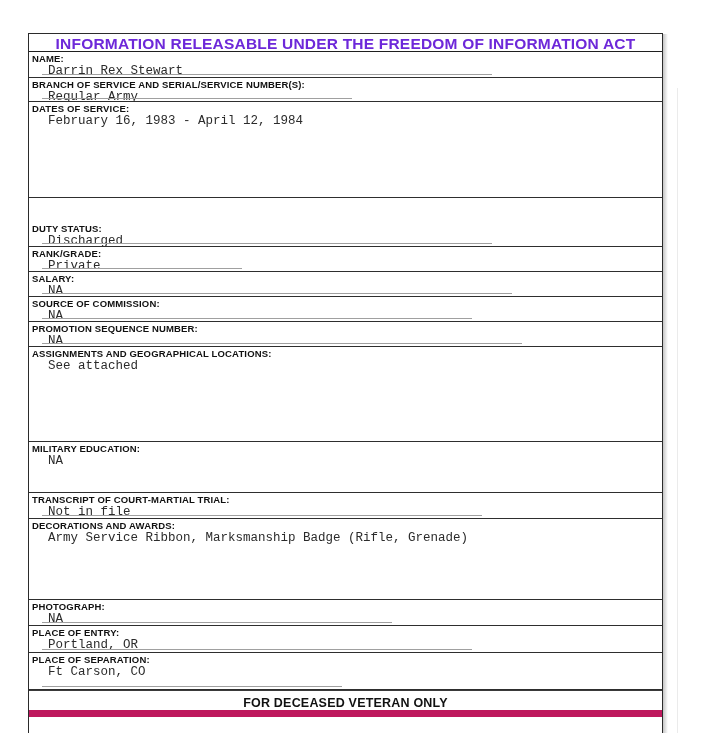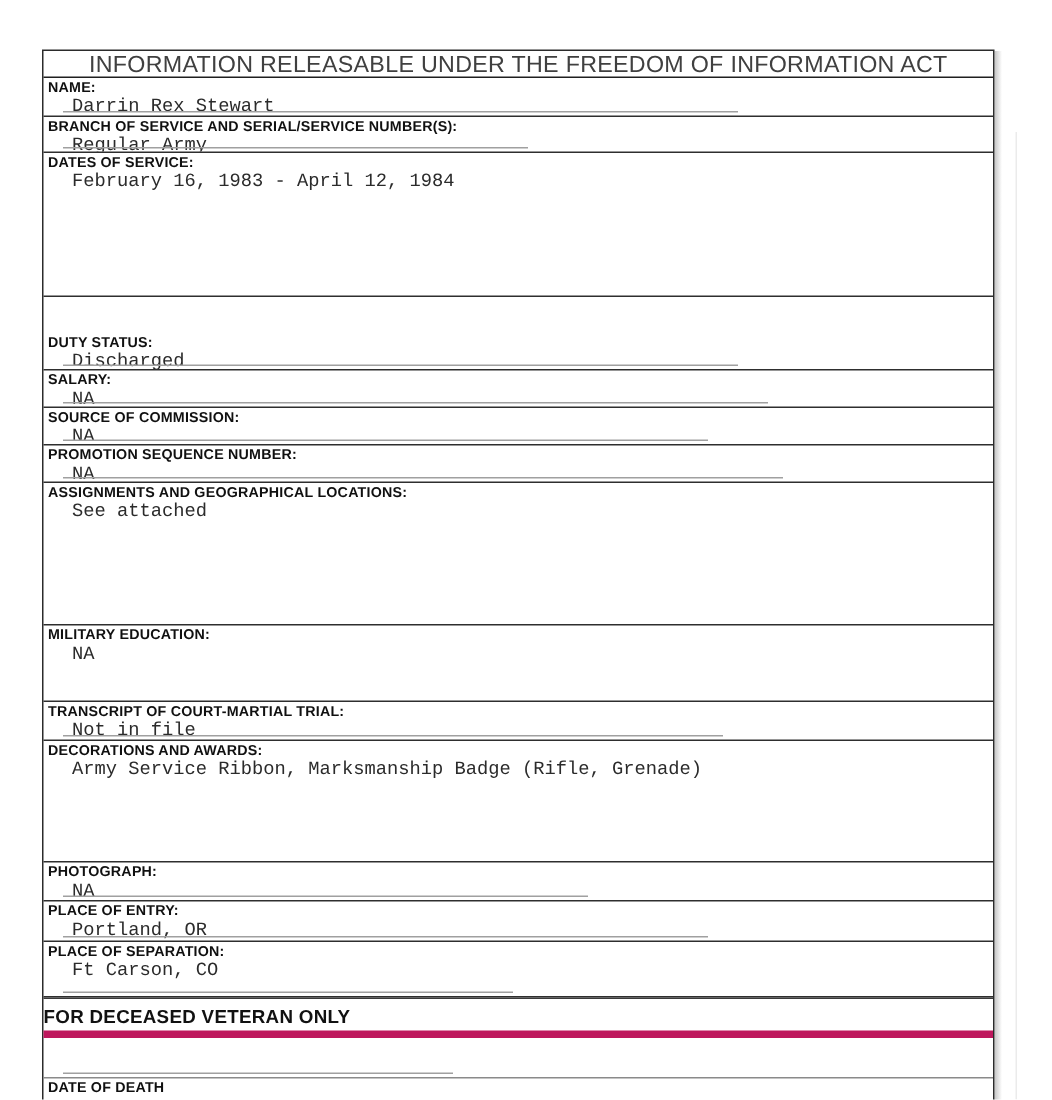--- a/index.html
+++ b/index.html
@@ -43,24 +43,24 @@
     top: 88px;
     width: 1px;
     height: 645px;
     background: rgba(0,0,0,0.08);
   }
   .title-row {
     height: 18px;
     box-sizing: border-box;
     border-bottom: 1px solid #1f1f1f;
     text-align: center;
-    font-weight: normal;
+    font-weight: bold;
     font-size: 15.5px;
     letter-spacing: 0.2px;
-    color: #404040;
+    color: #6d28d9;
     padding-top: 1px;
     white-space: nowrap;
     overflow: hidden;
   }
   .row {
     position: relative;
     box-sizing: border-box;
     border-bottom: 1px solid #2e2e2e;
     overflow: hidden;
   }
@@ -85,21 +85,22 @@
     position: absolute;
     left: 13px;
     bottom: 2px;
     height: 1px;
     background: #a0a0a0;
   }
   .section-row {
     height: 27px;
     box-sizing: border-box;
     border-top: 1px solid #3a3a3a;   
-    border-bottom: 5px solid #be185d;
+    border-bottom: 7px solid #be185d;
+    text-align: center;
     font-weight: bold;
     font-size: 12.5px;
     letter-spacing: 0.2px;
     color: #111111;
     line-height: 25px;
   }
   .deceased .row {
     border-bottom-color: #8a8a8a;
   }
   .deceased .row:last-child {
@@ -127,20 +128,25 @@
         <div class="row" style="height: 96px;">
           <div class="label">DATES OF SERVICE:</div>
           <div class="value">February 16, 1983 - April 12, 1984</div>
         </div>
         <div class="row" style="height: 25px; margin-top: 24px;">
           <div class="label">DUTY STATUS:</div>
           <div class="value">Discharged</div>
           <div class="scan-underline" style="width: 450px;"></div>
         </div>
         <div class="row" style="height: 25px;">
+          <div class="label">RANK/GRADE:</div>
+          <div class="value">Private</div>
+          <div class="scan-underline" style="width: 200px;"></div>
+        </div>
+        <div class="row" style="height: 25px;">
           <div class="label">SALARY:</div>
           <div class="value">NA</div>
           <div class="scan-underline" style="width: 470px;"></div>
         </div>
         <div class="row" style="height: 25px;">
           <div class="label">SOURCE OF COMMISSION:</div>
           <div class="value">NA</div>
           <div class="scan-underline" style="width: 430px;"></div>
         </div>
         <div class="row" style="height: 25px;">

